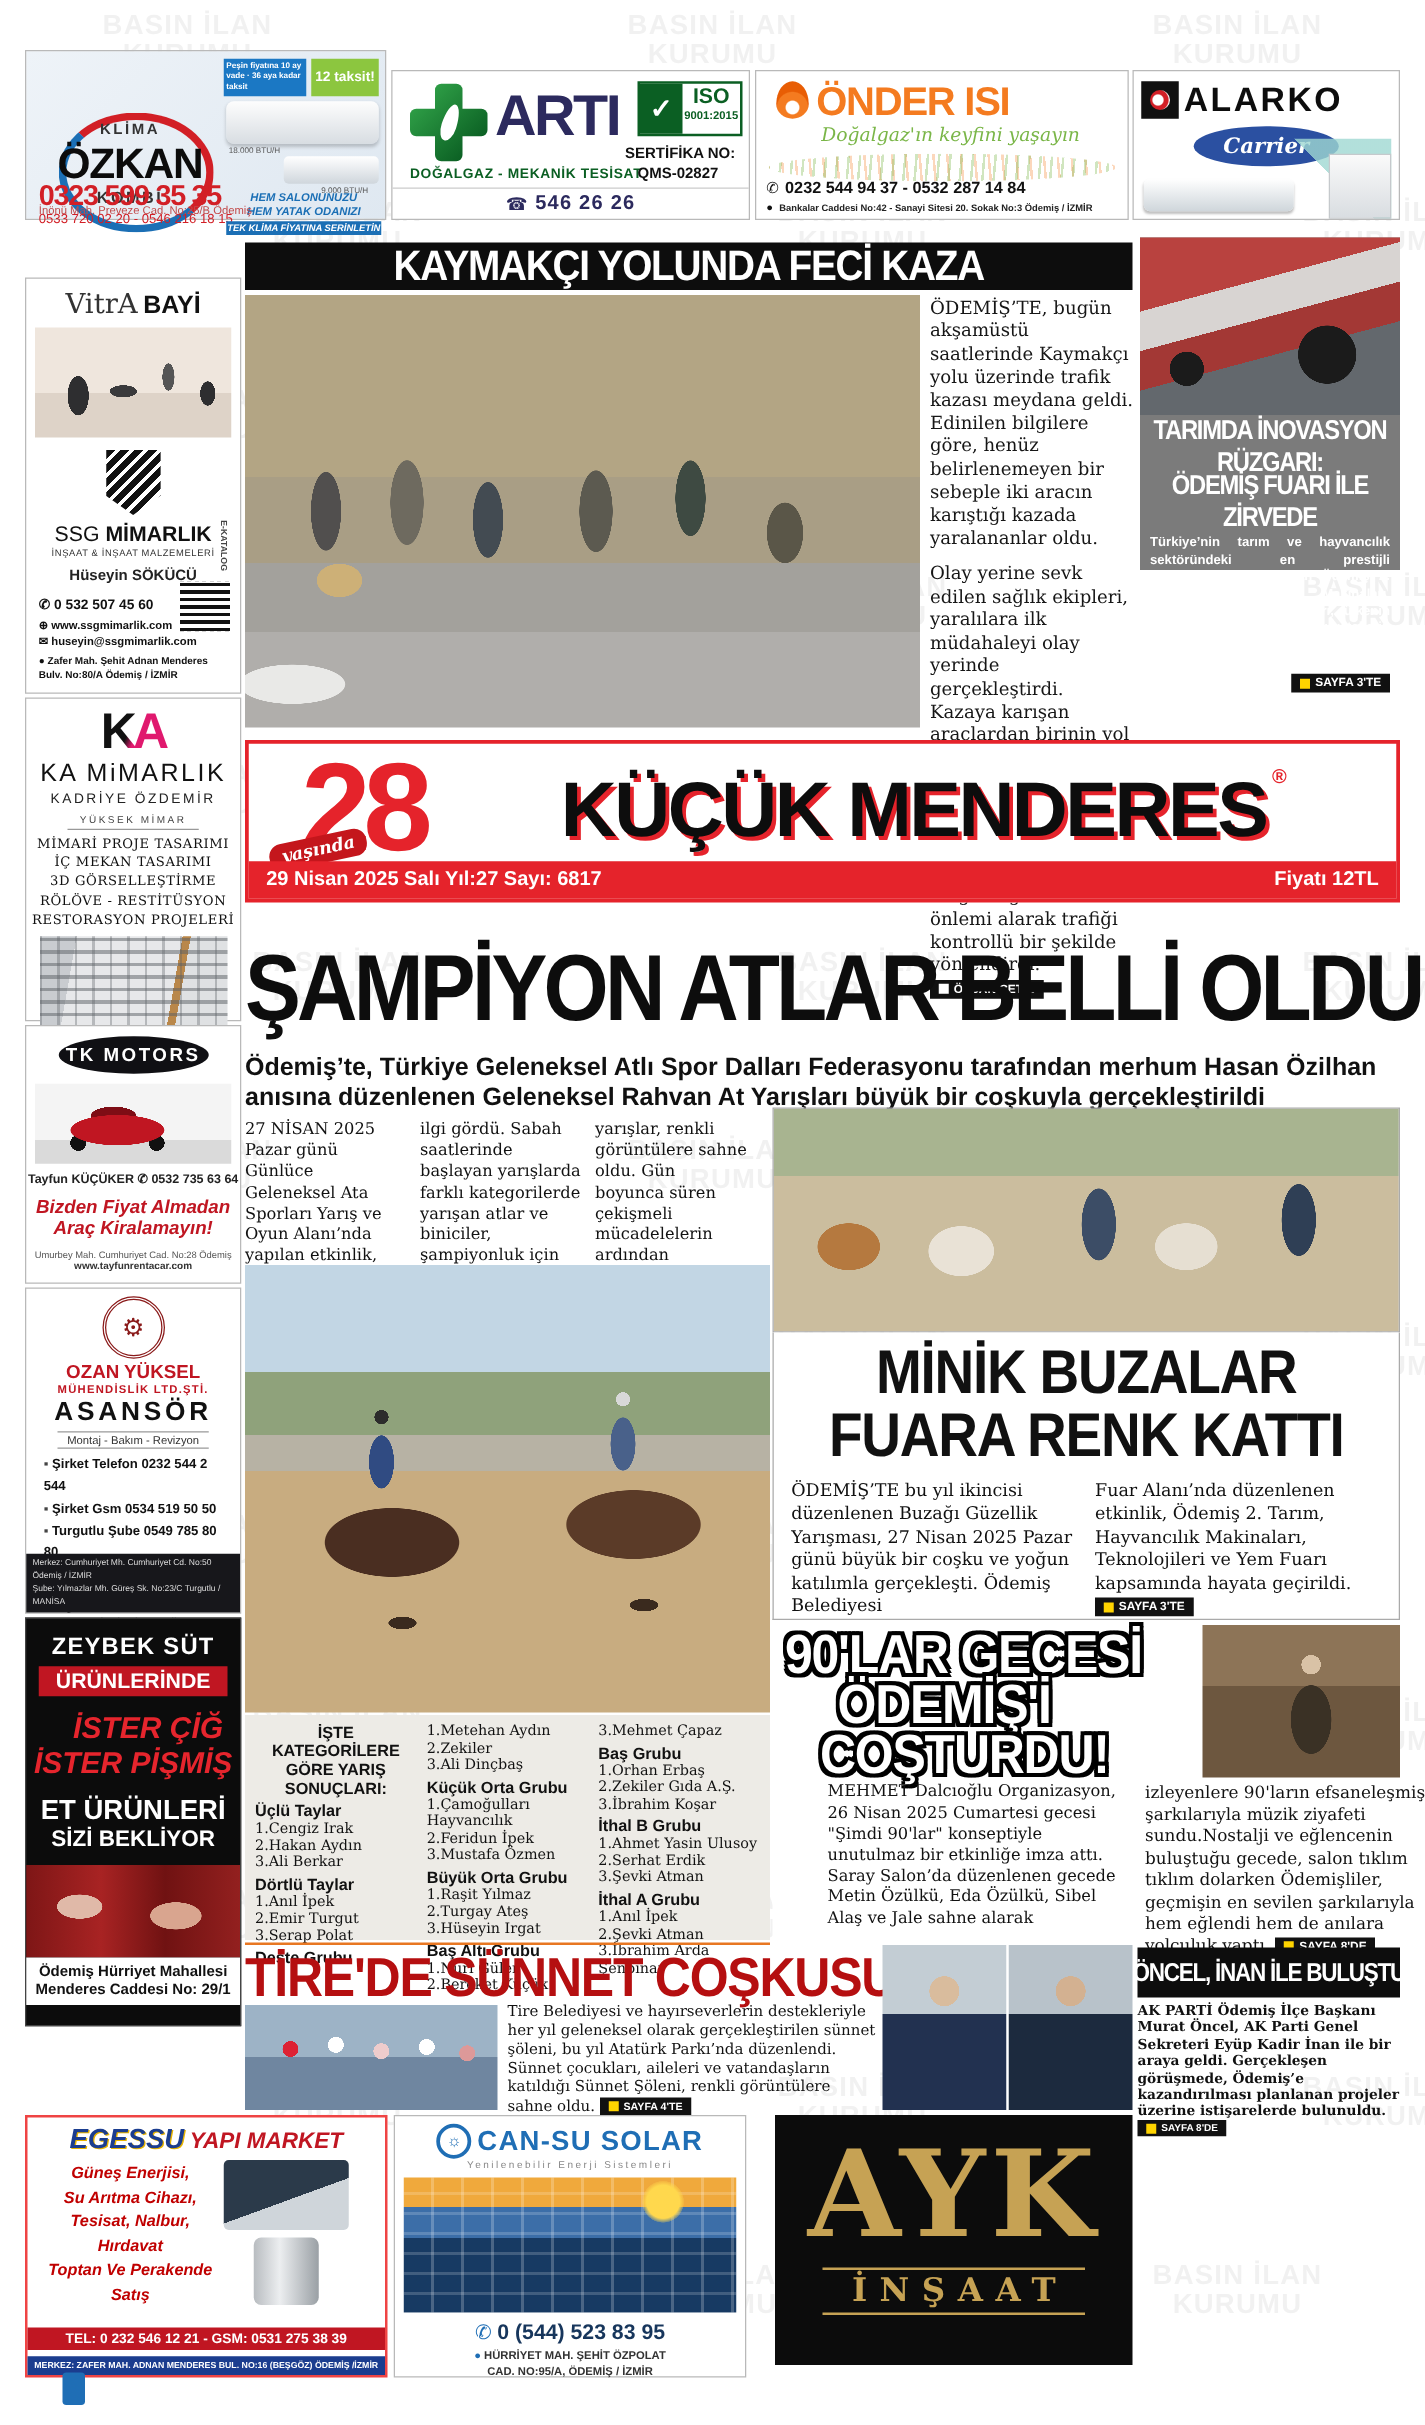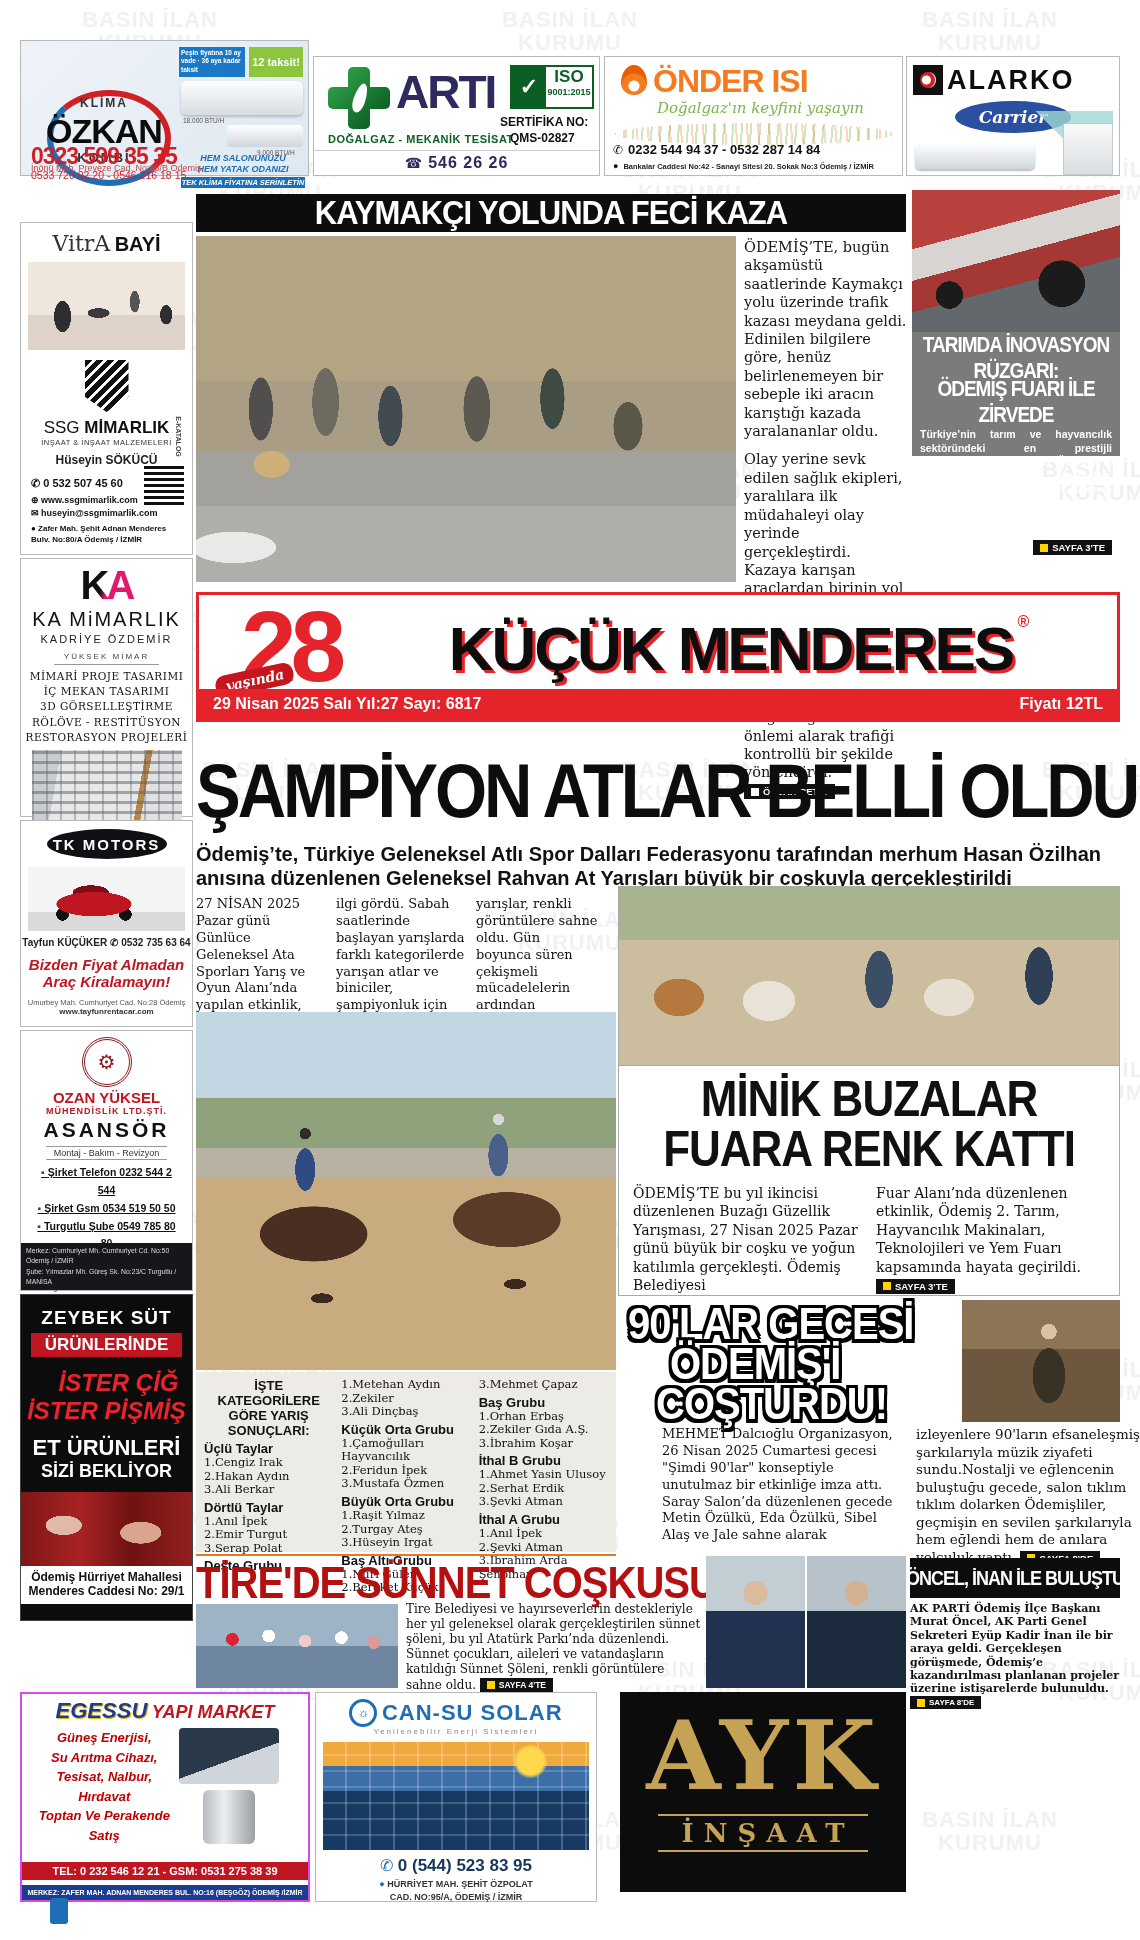--- a/index.html
+++ b/index.html
@@ -16,21 +16,21 @@
   .badge{display:inline-flex;align-items:center;gap:4px;background:#111;color:#fff;
          font:bold 11px "Liberation Sans",sans-serif;padding:2px 7px;vertical-align:middle;}
   .badge::before{content:"";width:8px;height:8px;background:#ffd400;display:inline-block;}
   .badge.wsq::before{background:#fff;}
   .blackbar{background:#0d0d0d;color:#fff;display:flex;align-items:center;justify-content:center;}
   .cond{letter-spacing:-1px;font-weight:bold;}
   .res-col .hdr{font:bold 13px "Liberation Sans",sans-serif;margin-top:3px;}
   .res-col .itm{font:11.5px "DejaVu Serif",serif;line-height:1.18;}
   .svc div{font:10.5px "DejaVu Serif",serif;letter-spacing:.5px;line-height:1.45;}
   .eg-items div{font:italic bold 13px "Liberation Sans",sans-serif;color:#c00000;line-height:1.5;}
-  .contact-list div{font:bold 10.5px "Liberation Sans",sans-serif;line-height:1.7;text-align:center;text-decoration:underline;}
+  .contact-list div{font:bold 10.5px "Liberation Sans",sans-serif;line-height:1.7;text-align:left;}
   .contact-list div::before{content:"▪ ";color:#444;}
   .outline-w{color:#fff;font-weight:bold;
     text-shadow:-3px -3px 0 #000,3px -3px 0 #000,-3px 3px 0 #000,3px 3px 0 #000,
                 -3px 0 0 #000,3px 0 0 #000,0 -3px 0 #000,0 3px 0 #000;}
 </style>
 </head>
 <body>
 
 <div class="page">
 
@@ -480,21 +480,21 @@
            linear-gradient(180deg,#b8c2ca 0 42%,#1c2a3e 42% 100%);"></div>
     <div class="blackbar cond" style="position:absolute;left:204px;top:2px;width:210px;height:40px;">
       <span style="font-size:18px;transform:scaleY(1.15);white-space:nowrap;">ÖNCEL, İNAN İLE BULUŞTU</span>
     </div>
     <div class="ser" style="position:absolute;left:204px;top:46px;width:210px;font-size:11px;line-height:1.22;font-weight:bold;">
       <span>AK PARTİ Ödemiş İlçe Başkanı Murat Öncel, AK Parti Genel Sekreteri Eyüp Kadir İnan ile bir araya geldi. Gerçekleşen görüşmede, Ödemiş’e kazandırılması planlanan projeler üzerine istişarelerde bulunuldu.</span>
       <span class="badge" style="font-size:8px;">SAYFA 8'DE</span>
     </div>
   </div>
 
-  <div class="abs z adbox" style="left:20px;top:1692px;width:290px;height:210px;border:2px solid #d946ef;">
+  <div class="abs z adbox" style="left:20px;top:1692px;width:290px;height:210px;border:2px solid #ef4444;">
     <div style="text-align:center;padding-top:4px;">
       <span style="font:italic bold 22px 'Liberation Sans',sans-serif;color:#1b3d8f;text-shadow:1px 1px 0 #e8b400;">EGESSU</span>
       <span style="font:italic bold 18px 'Liberation Sans',sans-serif;color:#c01622;">YAPI MARKET</span>
     </div>
     <div style="display:flex;padding:4px 8px 0;">
       <div class="eg-items" style="width:55%;text-align:center;">
           <div>Güneş Enerjisi,</div>
           <div>Su Arıtma Cihazı,</div>
           <div>Tesisat, Nalbur,</div>
           <div>Hırdavat</div>

